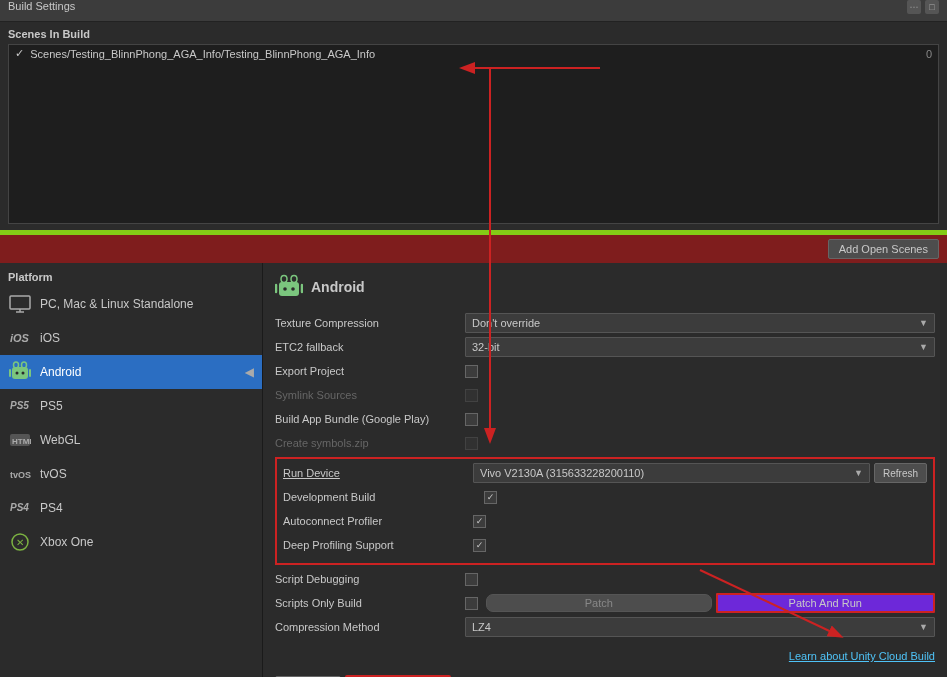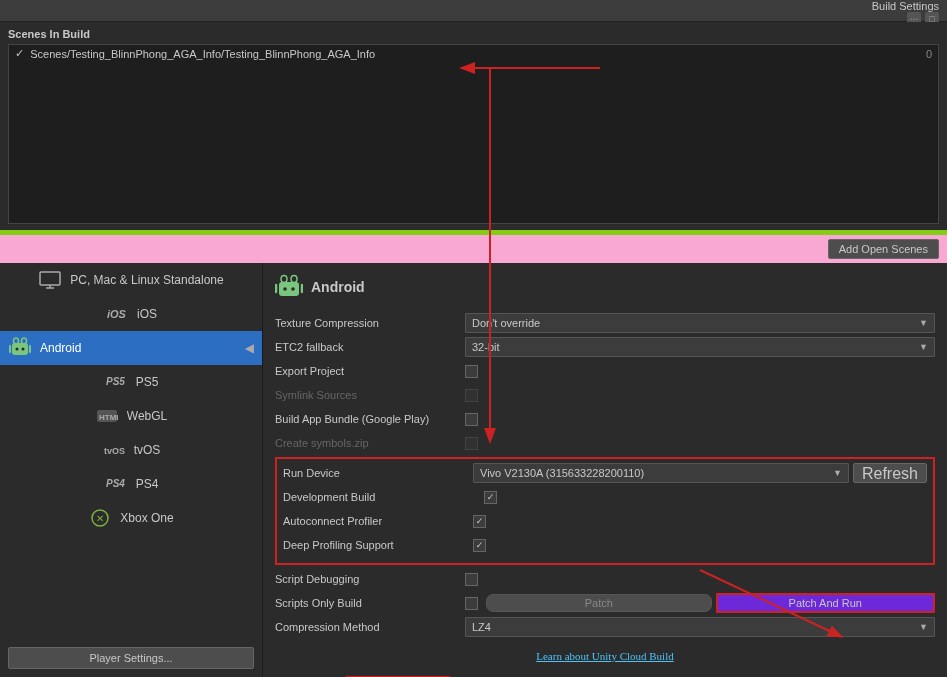--- a/index.html
+++ b/index.html
@@ -12,24 +12,23 @@
       height: 677px;
       overflow: hidden;
       position: relative;
     }
 
     
     .title-bar {
       background: #3c3c3c;
       height: 22px;
       display: flex;
-      align-items: flex-end;
+      align-items: flex-start;
       padding: 0 8px;
       border-bottom: 1px solid #222;
-      flex-direction: column;
     }
     .title-bar-text {
       font-size: 11px;
       color: #c8c8c8;
     }
     .title-bar-controls {
       margin-left: auto;
       display: flex;
       gap: 4px;
     }
@@ -82,21 +81,21 @@
     .scene-number {
       margin-left: auto;
       color: #888;
     }
 
     
     .add-scenes-row {
       display: flex;
       justify-content: flex-end;
       padding: 4px 8px;
-      background: #f9a8d4;
+      background: #7f1d1d;
     }
     .btn-add-scenes {
       background: #4d4d4d;
       border: 1px solid #666;
       color: #c8c8c8;
       padding: 3px 10px;
       font-size: 11px;
       cursor: pointer;
       border-radius: 2px;
     }
@@ -123,21 +122,20 @@
       font-weight: bold;
       color: #c8c8c8;
       padding: 8px 8px 4px 8px;
     }
     .platform-item {
       display: flex;
       align-items: center;
       padding: 5px 8px;
       cursor: pointer;
       position: relative;
-      justify-content: center;
     }
     .platform-item.active { background: #2b6ec2; }
     .platform-icon {
       width: 24px; height: 24px;
       margin-right: 8px;
       flex-shrink: 0;
       display: flex; align-items: center; justify-content: center;
     }
     .platform-name {
       font-size: 12px;
@@ -243,48 +241,48 @@
       display: flex;
       align-items: center;
       margin-bottom: 4px;
       min-height: 20px;
     }
     .run-device-label {
       width: 190px;
       font-size: 11px;
       color: #c8c8c8;
       flex-shrink: 0;
+      text-decoration: underline;
     }
     .run-device-control {
       flex: 1;
       display: flex;
       align-items: center;
       gap: 4px;
     }
     .btn-refresh {
       background: #4d4d4d;
       border: 1px solid #666;
       color: #c8c8c8;
       padding: 1px 8px;
-      font-size: 16px;
+      font-size: 10px;
       cursor: pointer;
       border-radius: 2px;
       height: 20px;
       white-space: nowrap;
     }
 
     
     .bottom-buttons {
       margin-top: auto;
       padding-top: 8px;
     }
     .cloud-build-link {
-      text-align: center;
+      text-align: right;
       margin-bottom: 12px;
-      font-family: Liberation Serif, serif;
     }
     .cloud-build-link a {
       color: #4fc3f7;
       font-size: 11px;
       text-decoration: underline;
       cursor: pointer;
     }
     .build-buttons-row {
       display: flex;
       align-items: center;
@@ -346,20 +344,21 @@
     </div>
   </div>
 
   <div class="add-scenes-row">
     <button class="btn-add-scenes">Add Open Scenes</button>
   </div>
 
   <div class="bottom-section">
 
     <div class="platform-sidebar">
+      <div class="platform-label">Platform</div>
 
       <div class="platform-item">
         <div class="platform-icon">
           <svg width="22" height="18" viewBox="0 0 22 18">
             <rect x="1" y="1" width="20" height="13" rx="1" fill="none" stroke="#aaa" stroke-width="1.5"></rect>
             <line x1="7" y1="17" x2="15" y2="17" stroke="#aaa" stroke-width="1.5"></line>
             <line x1="11" y1="14" x2="11" y2="17" stroke="#aaa" stroke-width="1.5"></line>
           </svg>
         </div>
         <span class="platform-name">PC, Mac &amp; Linux Standalone</span>
@@ -431,23 +430,20 @@
       <div class="platform-item">
         <div class="platform-icon">
           <svg width="22" height="20" viewBox="0 0 22 20">
             <circle cx="11" cy="10" r="8" fill="none" stroke="#7cb342" stroke-width="1.5"></circle>
             <text x="7" y="14" font-size="10" fill="#7cb342">✕</text>
           </svg>
         </div>
         <span class="platform-name">Xbox One</span>
       </div>
 
-      <div style="margin-top: auto; padding: 8px;">
-        <button class="btn-player" style="width:100%; margin-right:0;">Player Settings...</button>
-      </div>
     </div>
 
     <div class="settings-panel">
 
       <div class="settings-header">
         <div class="settings-platform-icon">
           <svg width="28" height="28" viewBox="0 0 28 28">
             <ellipse cx="9" cy="6" rx="3" ry="3.5" fill="none" stroke="#7bc67e" stroke-width="1.5"></ellipse>
             <ellipse cx="19" cy="6" rx="3" ry="3.5" fill="none" stroke="#7bc67e" stroke-width="1.5"></ellipse>
             <rect x="4" y="9" width="20" height="14" rx="3" fill="#7bc67e"></rect>

